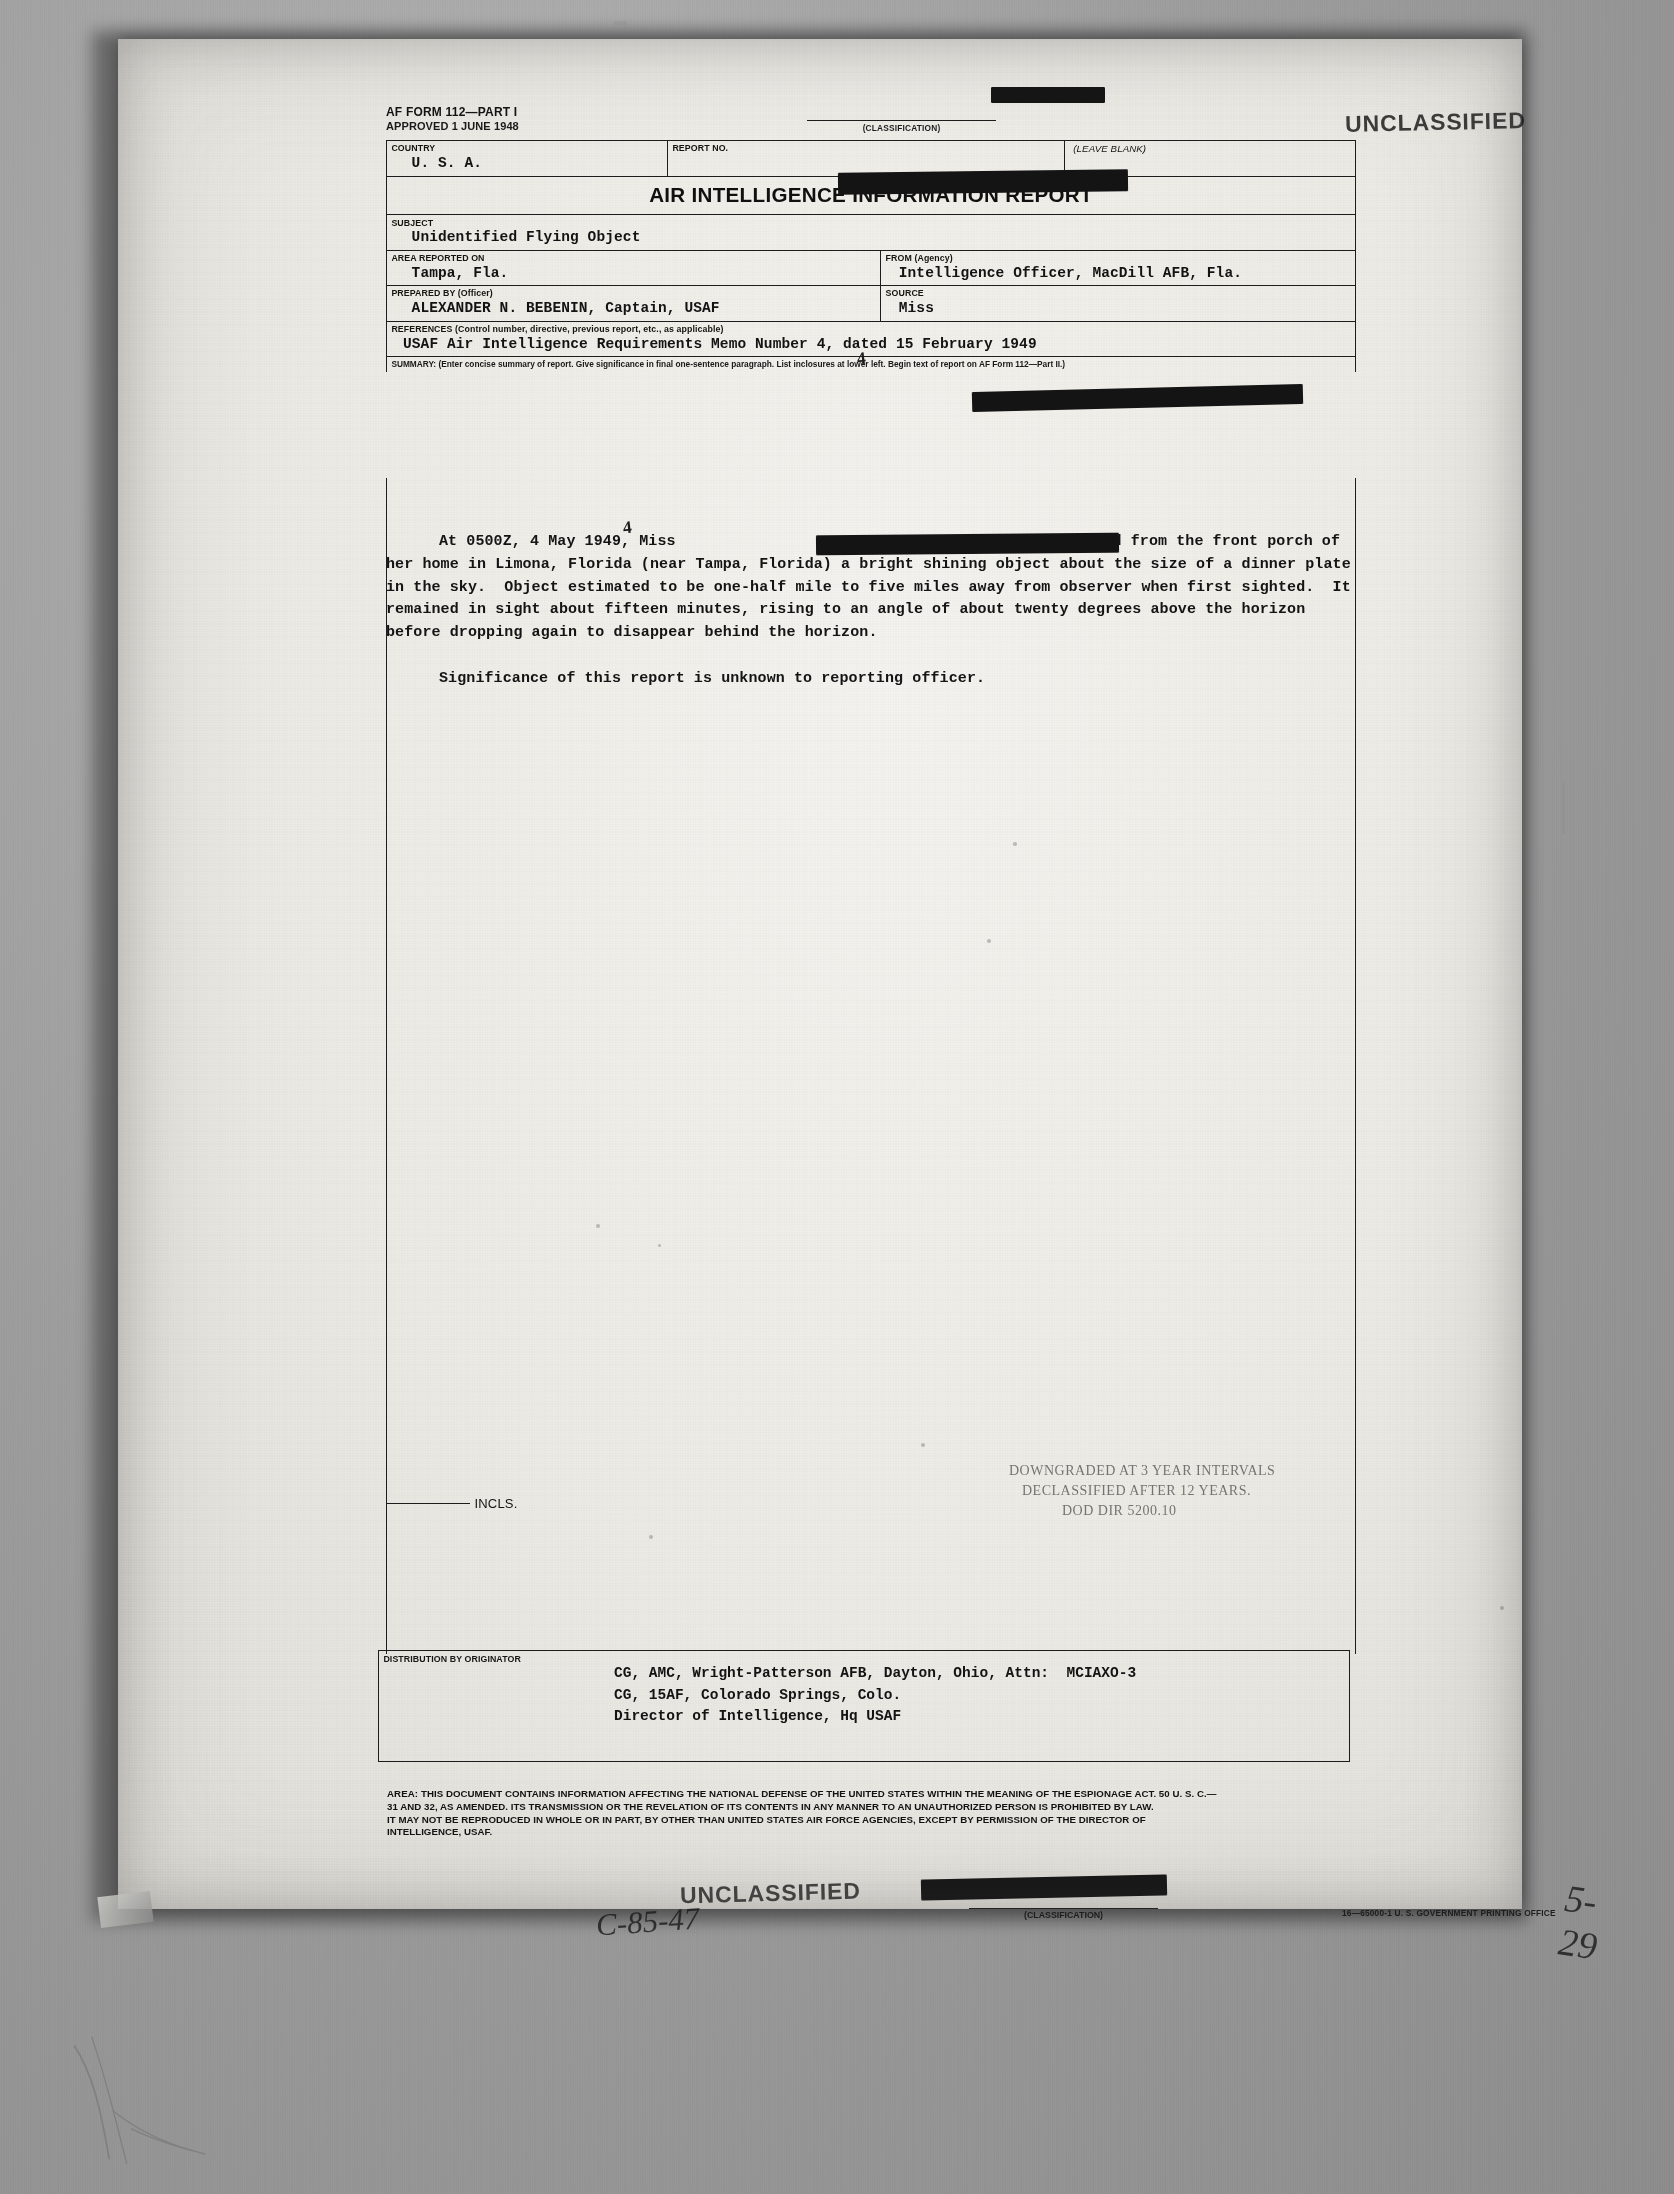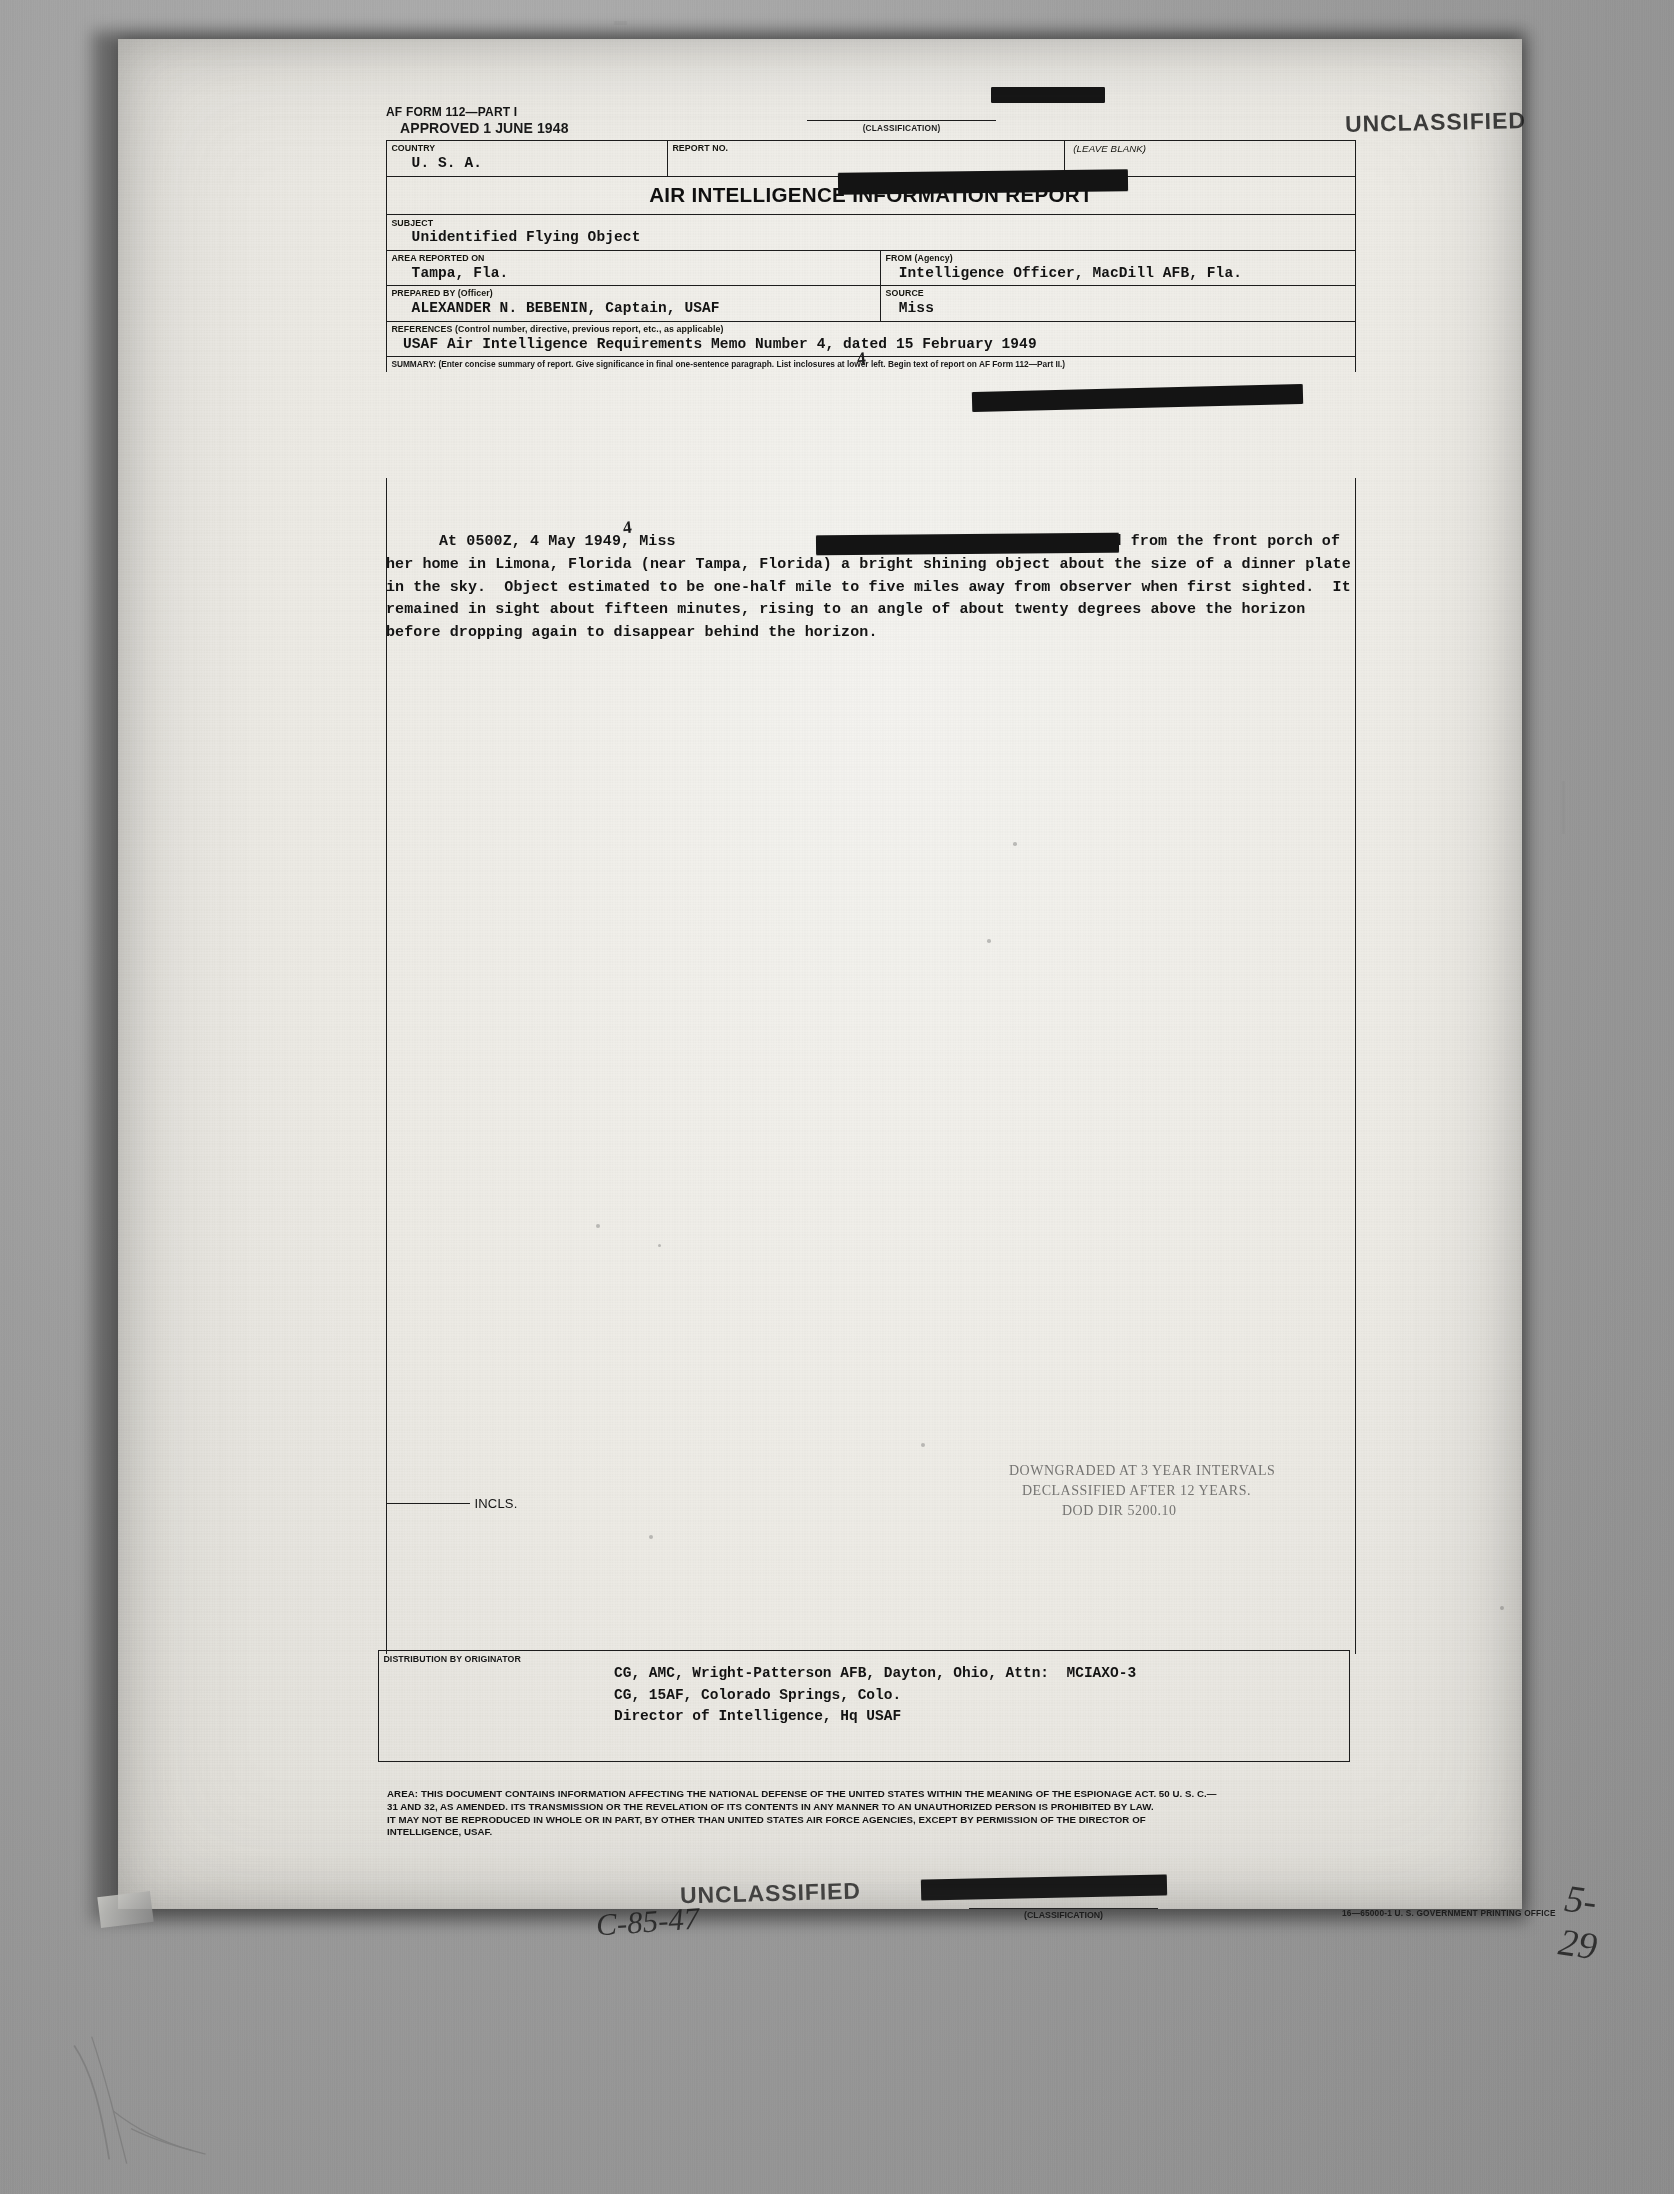--- a/index.html
+++ b/index.html
@@ -131,22 +131,22 @@
   .af-form {
     position: absolute;
     left: 0; top: 0;
     font-size: 12px;
     font-weight: 700;
     letter-spacing: 0.2px;
     color: #121212;
   }
   .af-approved {
     position: absolute;
-    left: 14px; top: 15px;
-    font-size: 14px;
+    left: 0; top: 15px;
+    font-size: 11px;
     font-weight: 700;
     letter-spacing: 0.1px;
     color: #1a1a1a;
   }
   .class-line-top {
     position: absolute;
     left: 421px; top: 15px;
     width: 189px;
     border-bottom: 0.9px solid #1c1c1c;
   }
@@ -491,20 +491,21 @@
   </div>
 
   <div style="position:absolute;left:268px;top:439px;width:0.9px;height:1176px;background:#1d1d1d;"></div>
   <div style="position:absolute;left:1237px;top:439px;width:0.9px;height:1176px;background:#1d1d1d;"></div>
 
   <div class="redact" style="left:720px; top:132px; width:290px; height:22px; transform:rotate(-0.7deg);"></div>
   <div class="redact" style="left:854px; top:349px; width:331px; height:20px; transform:rotate(-1.4deg);"></div>
 
   <div class="body-area">
     <div class="body-text para-indent">At 0500Z, 4 May 1949, Miss                              , age 60, witnessed from the front porch of her home in Limona, Florida (near Tampa, Florida) a bright shining object about the size of a dinner plate in the sky.  Object estimated to be one-half mile to five miles away from observer when first sighted.  It remained in sight about fifteen minutes, rising to an angle of about twenty degrees above the horizon before dropping again to disappear behind the horizon.</div>
+    <div class="body-text para2">Significance of this report is unknown to reporting officer.</div>
   </div>
 
   <div class="hand-4" style="left:739px; top:309px;">4</div>
   <div class="hand-4" style="left:505px; top:478px;">4</div>
 
   <div class="redact" style="left:698px; top:495px; width:303px; height:20px; transform:rotate(-0.5deg);"></div>
 
   <div class="downgrade">
     <div class="dg1">DOWNGRADED AT 3 YEAR INTERVALS</div>
     <div class="dg2">DECLASSIFIED AFTER 12 YEARS.</div>

